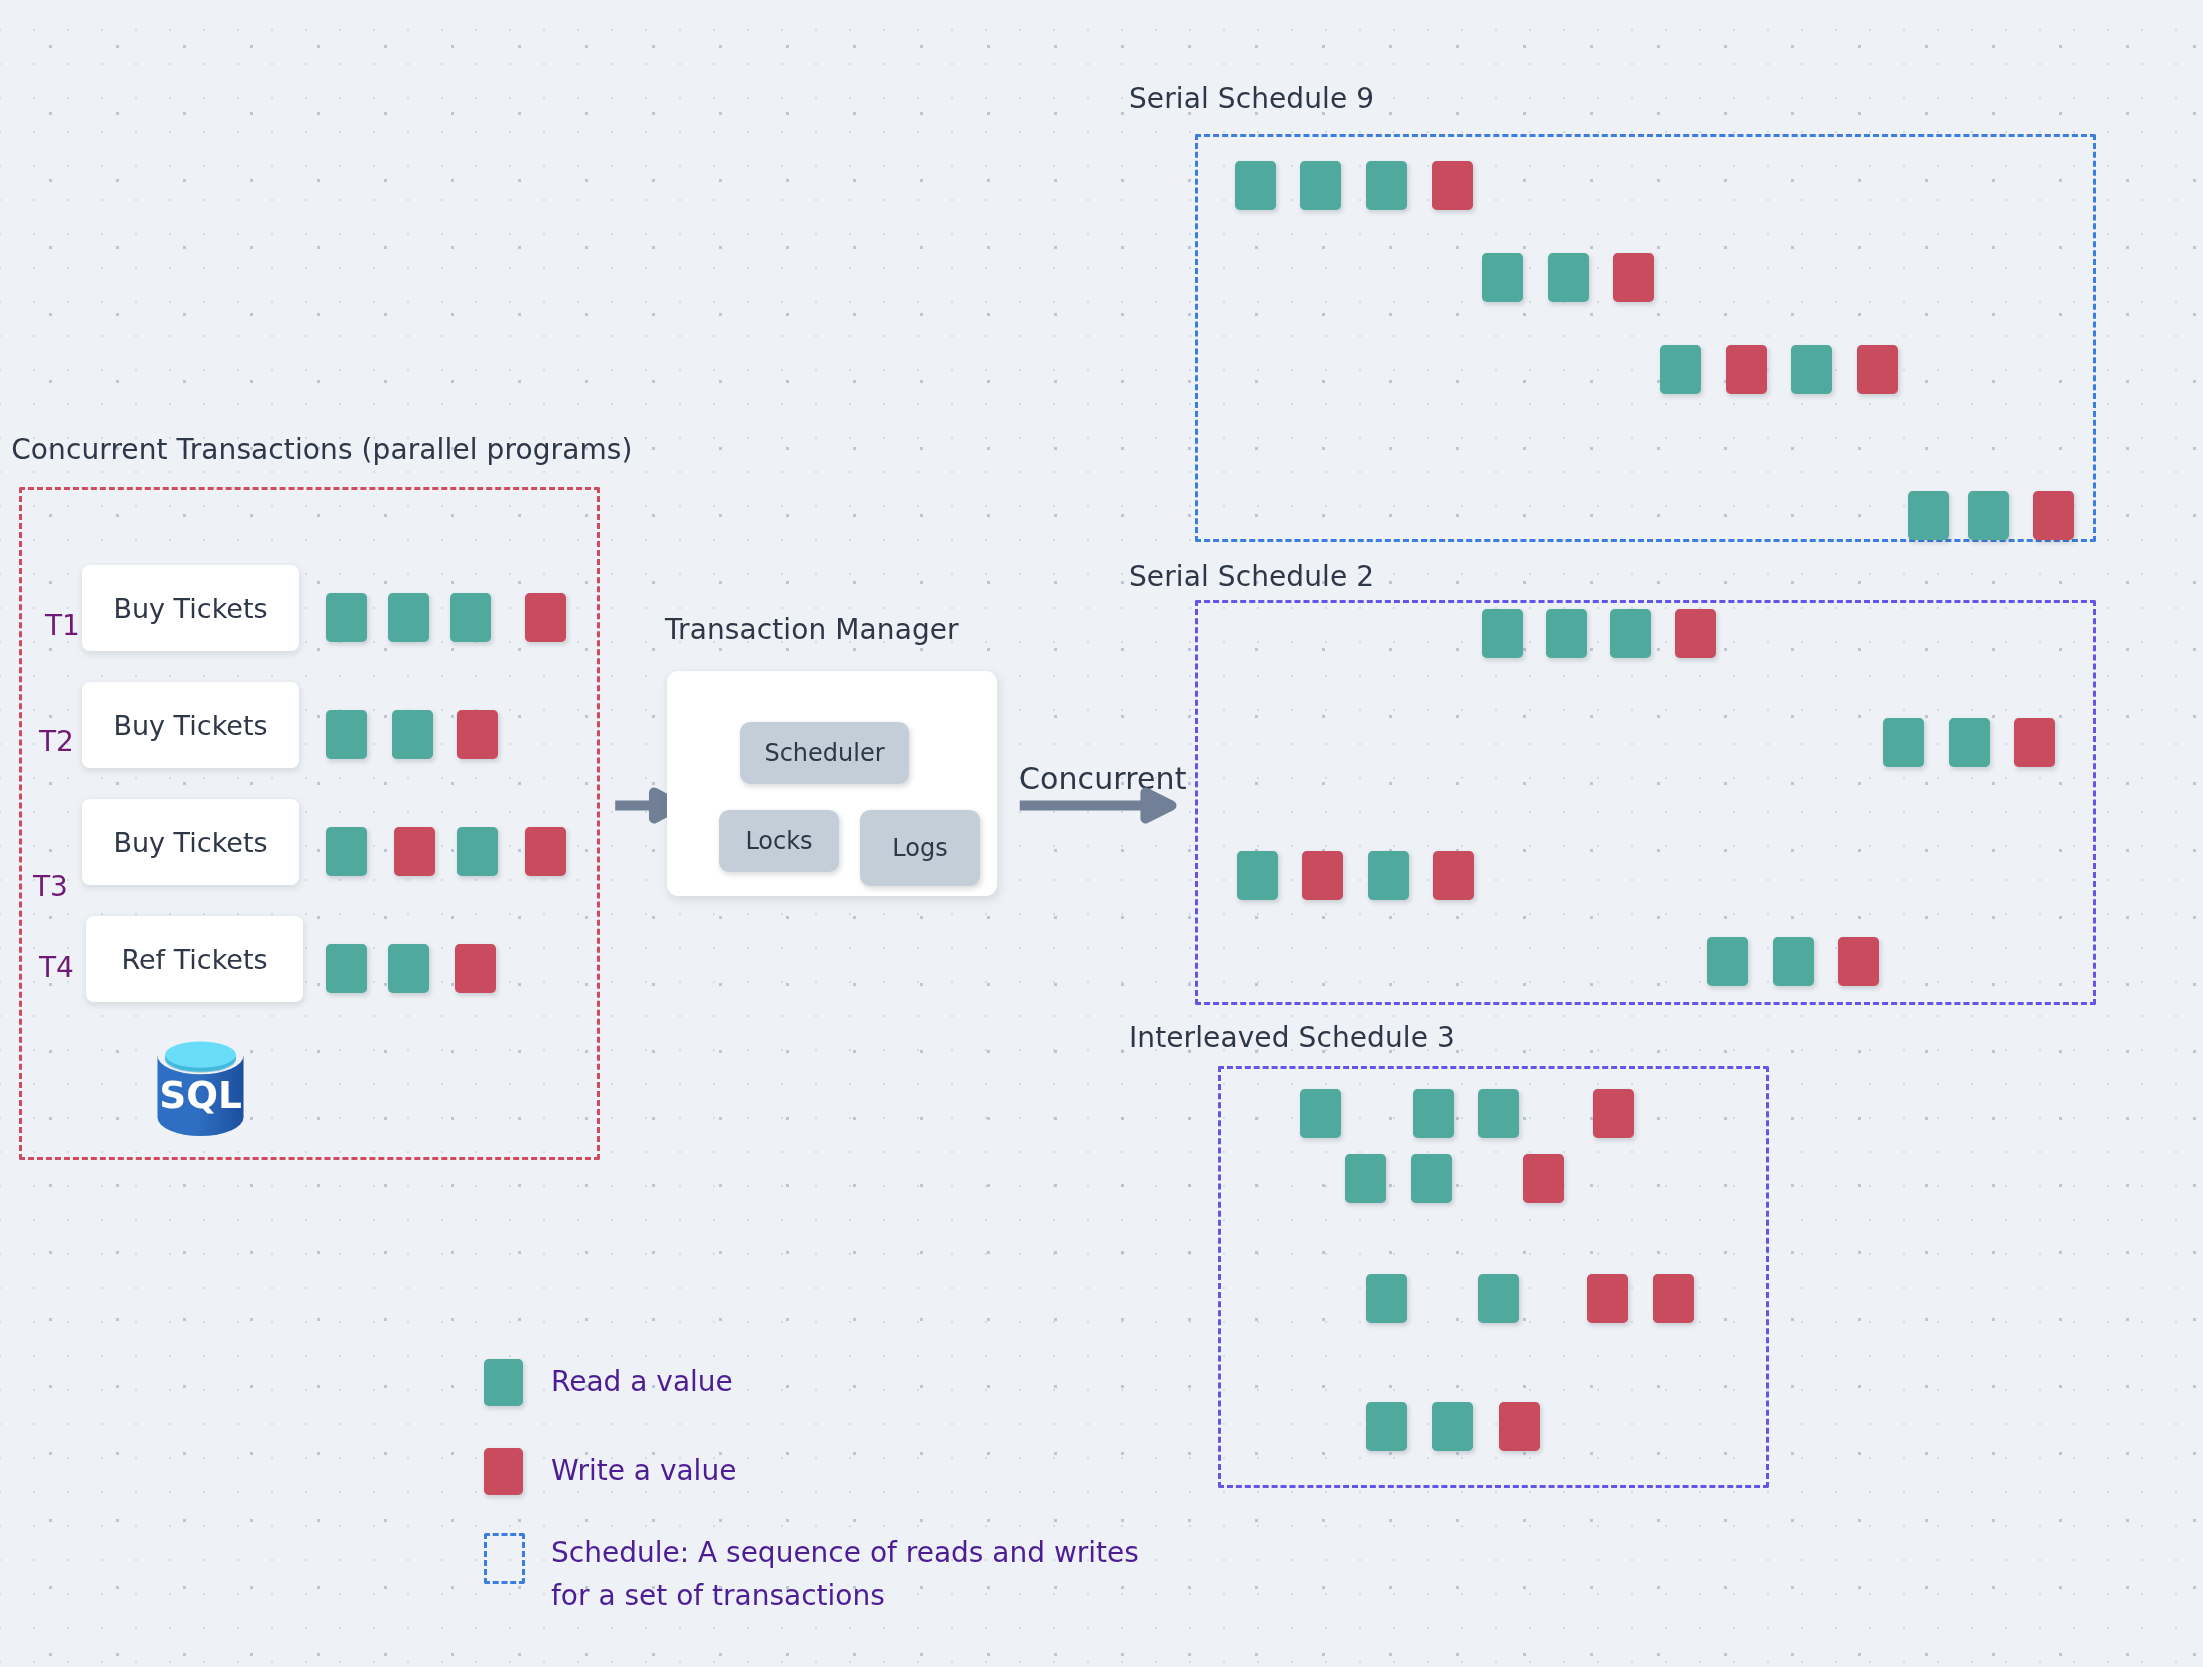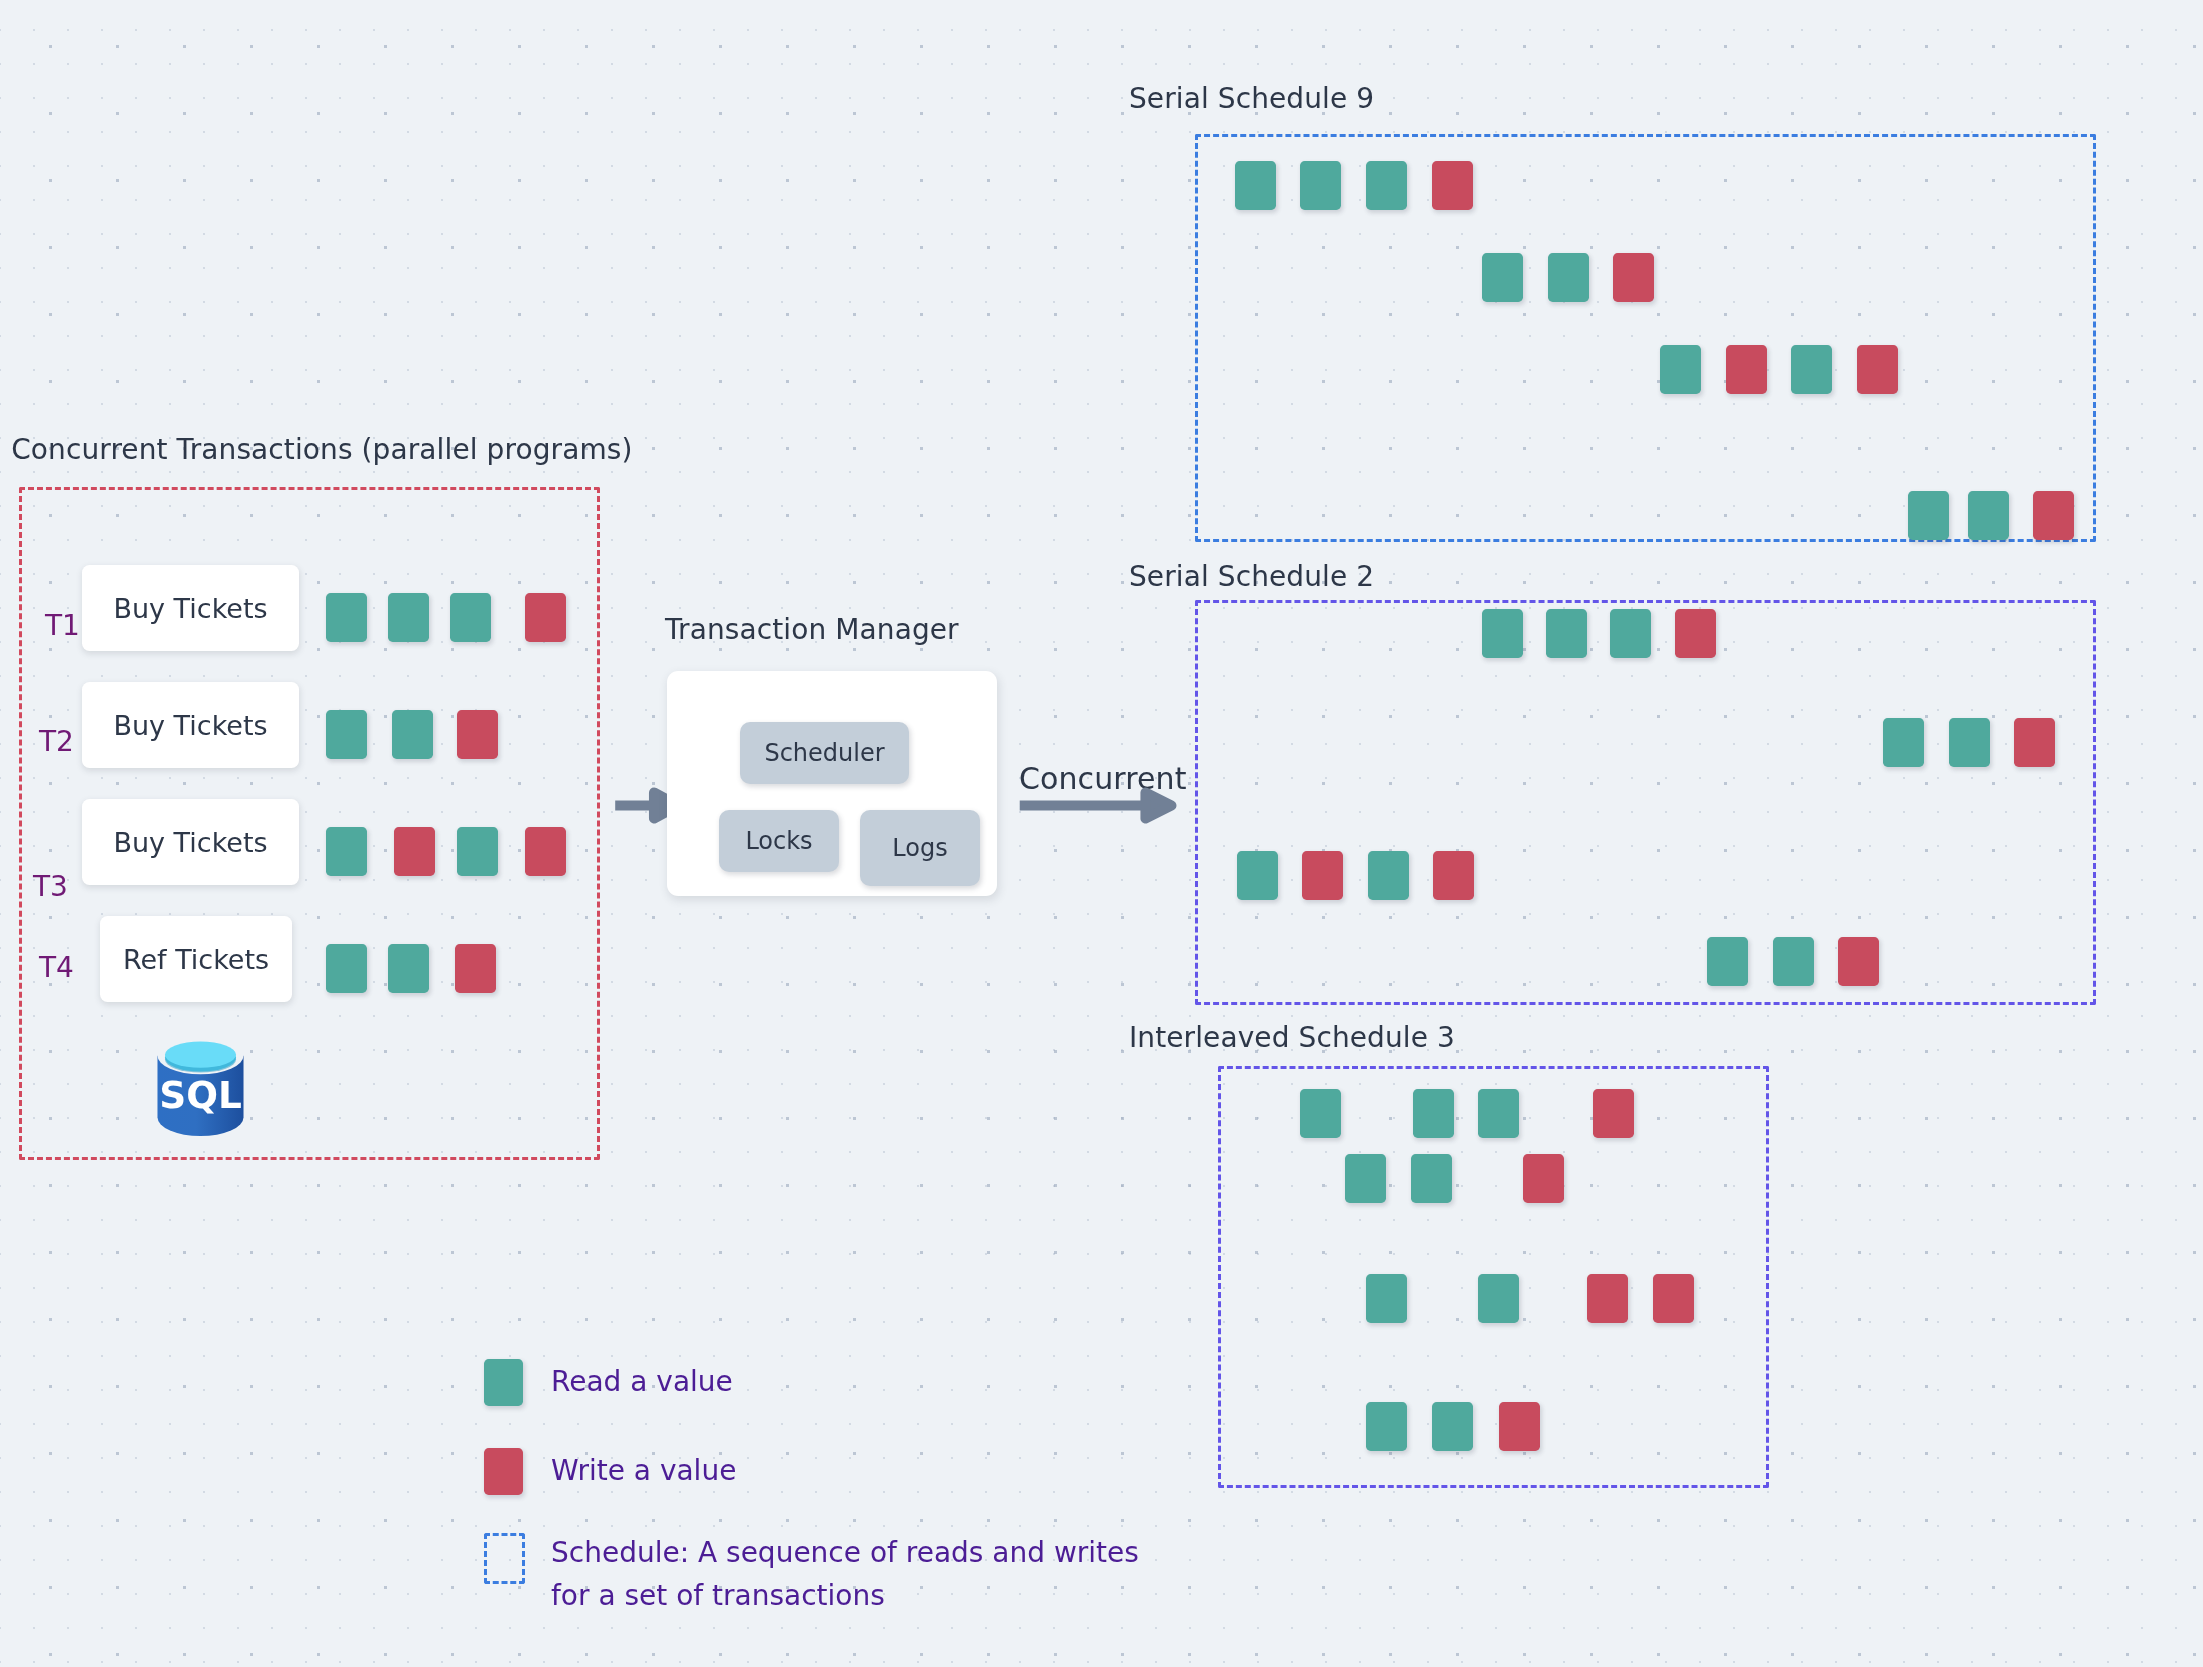--- a/index.html
+++ b/index.html
@@ -76,21 +76,21 @@
 <div class="txlabel" style="left:33px;top:834px;margin-top:36px;">T3</div>
 <div class="txcard" style="left:82px;top:799px;width:217px;height:86px;">Buy Tickets</div>
 <div>
   <span class="op r abs" style="left:326px;top:827px;"></span>
   <span class="op w abs" style="left:394px;top:827px;"></span>
   <span class="op r abs" style="left:457px;top:827px;"></span>
   <span class="op w abs" style="left:525px;top:827px;"></span>
 </div>
 
 <div class="txlabel" style="left:39px;top:951px;">T4</div>
-<div class="txcard" style="left:100px;top:916px;width:192px;height:86px;">Ref Tickets</div>
+<div class="txcard" style="left:86px;top:916px;width:217px;height:86px;">Ref Tickets</div>
 <div>
   <span class="op r abs" style="left:326px;top:944px;"></span>
   <span class="op r abs" style="left:388px;top:944px;"></span>
   <span class="op w abs" style="left:455px;top:944px;"></span>
 </div>
 
 <div class="sqlicon" style="left:150px;top:1031px;">
   <svg width="101" height="111" viewBox="0 0 108 118">
     <defs>
       <linearGradient id="cylg" x1="0" y1="0" x2="1" y2="0">

